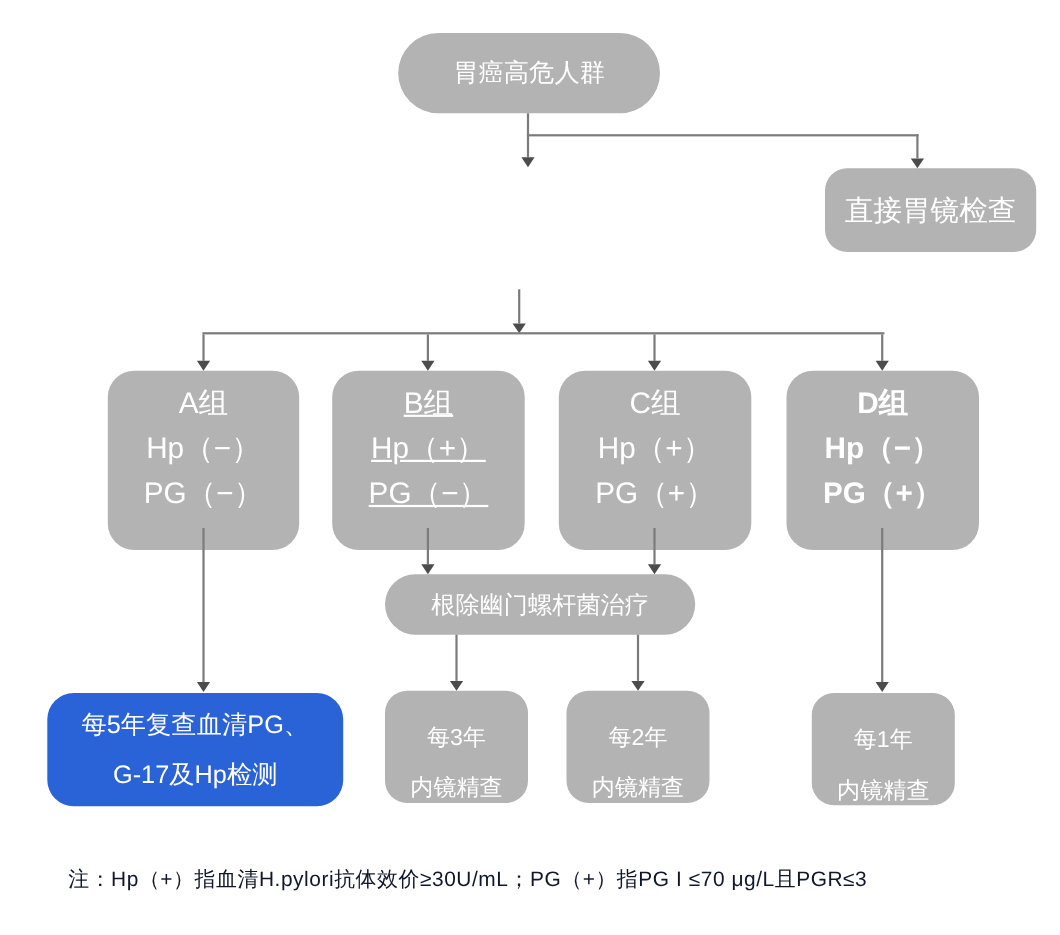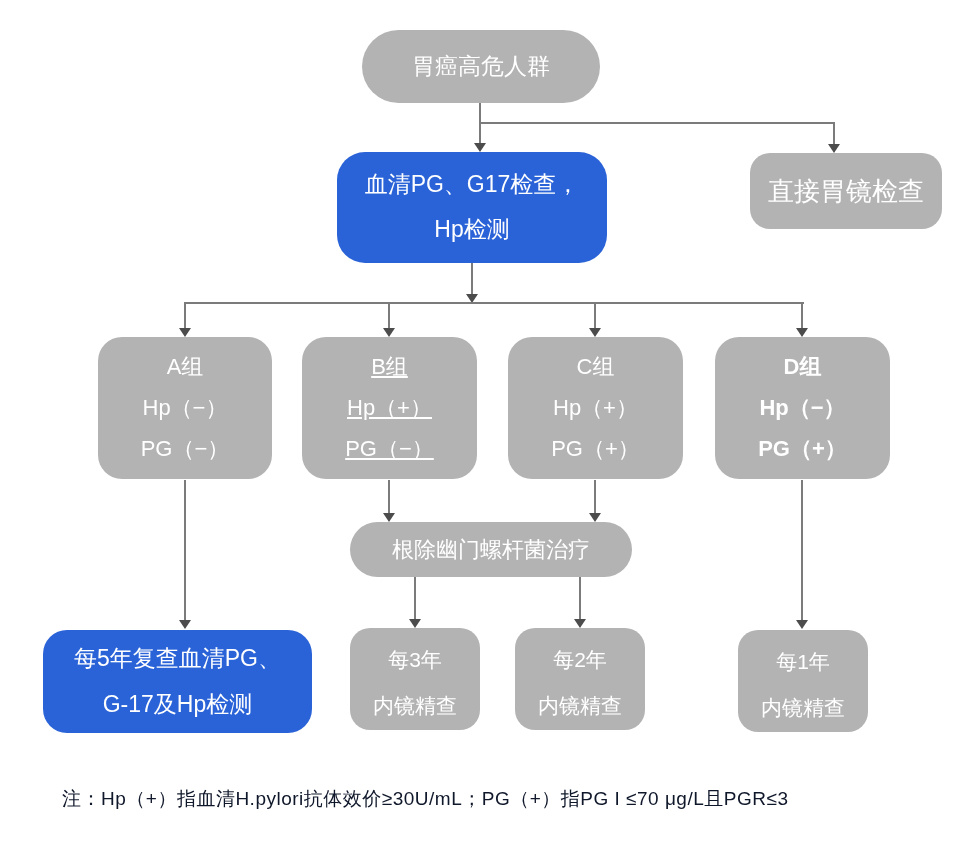--- a/index.html
+++ b/index.html
@@ -36,28 +36,28 @@
     width: 0;
     height: 0;
     border-left: 6px solid transparent;
     border-right: 6px solid transparent;
     border-top: 9px solid #4c4c4c;
   }
   
   #n-high-risk   { left: 362px; top: 30px;  width: 238px; height: 73px;  border-radius: 36.5px; font-size: 23px; line-height: 73px; }
   #n-serum       { left: 337px; top: 152px; width: 270px; height: 111px; border-radius: 28px;   font-size: 23px; line-height: 45px; padding-top: 10px; }
   #n-direct      { left: 750px; top: 153px; width: 192px; height: 76px;  border-radius: 20px;   font-size: 26px; line-height: 76px; }
-  .group-box     { top: 337px; width: 175px; height: 142px; border-radius: 24px; font-size: 22px; line-height: 41px; padding-top: 9px; }
+  .group-box     { top: 337px; width: 175px; height: 163px; border-radius: 24px; font-size: 27px; line-height: 41px; padding-top: 9px; }
   #n-group-a     { left: 98px; width: 174px; }
   #n-group-b     { left: 302px; text-decoration: underline; }
   #n-group-c     { left: 508px; }
   #n-group-d     { left: 715px; font-weight: bold; }
   #n-eradication { left: 350px; top: 522px; width: 282px; height: 55px;  border-radius: 27.5px; font-size: 22px; line-height: 55px; }
   #n-review5     { left: 43px;  top: 630px; width: 269px; height: 103px; border-radius: 24px;   font-size: 23px; line-height: 46px; padding-top: 5px; }
-  .endo-box      { top: 628px; width: 130px; height: 102px; border-radius: 20px; font-size: 21px; line-height: 46px; padding-top: 9px; }
+  .endo-box      { top: 628px; width: 130px; height: 102px; border-radius: 20px; font-size: 21px; line-height: 46px; padding-top: 20px; }
   #n-endo3 { left: 350px; }
   #n-endo2 { left: 515px; }
   #n-endo1 { left: 738px; top: 630px; }
   #note {
     position: absolute;
     left: 62px;
     top: 786px;
     width: 870px;
     font-size: 19px;
     color: #0f172a;
@@ -66,24 +66,20 @@
 </style>
 </head>
 <body>
 
 <div id="canvas">
 
   <div class="node gray" id="n-high-risk">
     <span class="ln">胃癌高危人群</span>
   </div>
 
-  <div class="node blue" id="n-serum">
-    <span class="ln">血清PG、G17检查，</span>
-    <span class="ln">Hp检测</span>
-  </div>
 
   <div class="node gray" id="n-direct">
     <span class="ln">直接胃镜检查</span>
   </div>
 
   <div class="node gray group-box" id="n-group-a">
     <span class="ln">A组</span>
     <span class="ln">Hp（−）</span>
     <span class="ln">PG（−）</span>
   </div>

